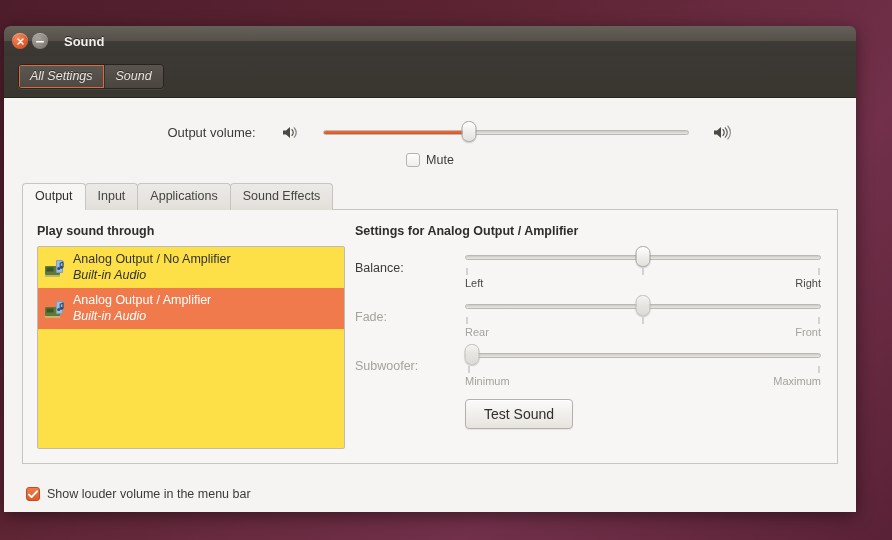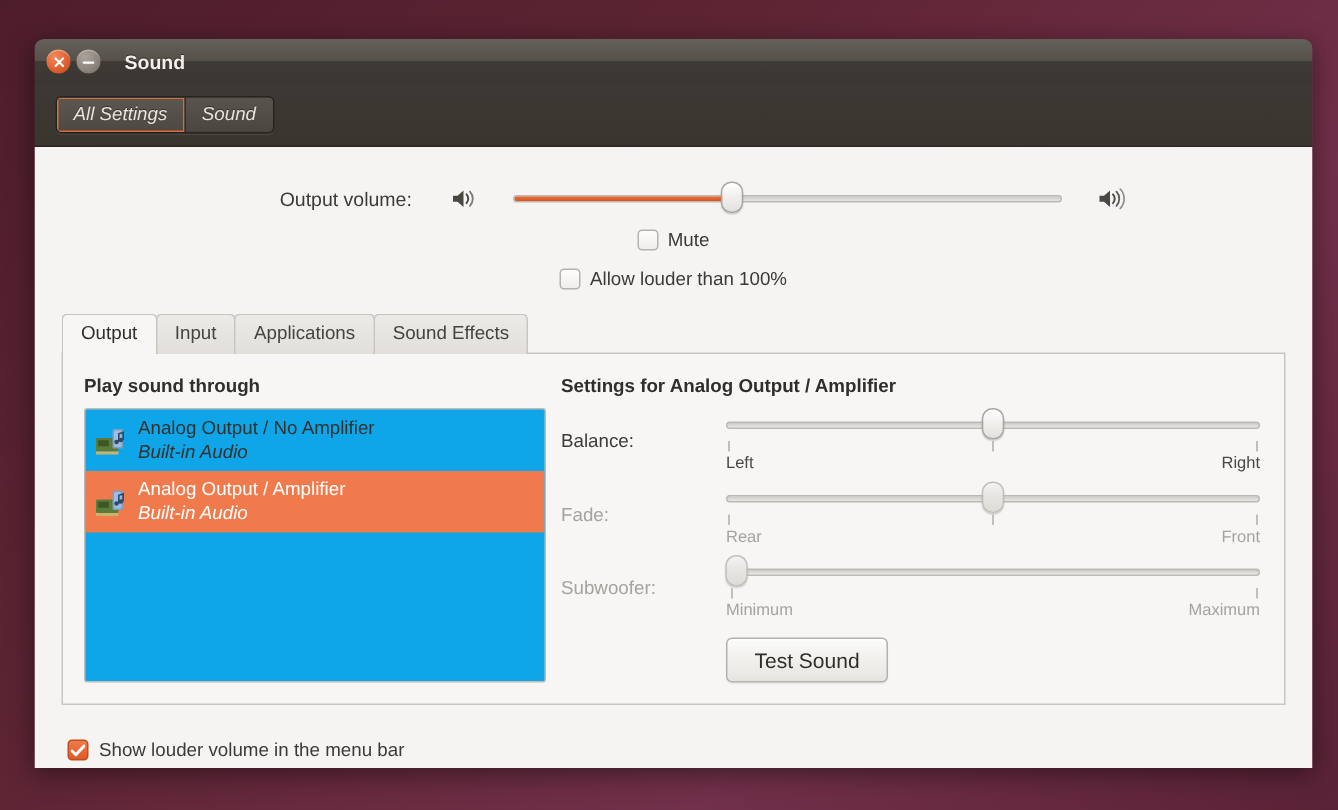--- a/index.html
+++ b/index.html
@@ -9,21 +9,21 @@
     height: 540px;
     overflow: hidden;
     font-family: "Liberation Sans", sans-serif;
     background: linear-gradient(135deg, #4e1d2c 0%, #5d2433 35%, #72304a 70%, #5a2236 100%);
     position: relative;
   }
 
   
   #window {
     position: absolute;
-    left: 23px;
+    left: 4px;
     top: 26px;
     width: 852px;
     height: 486px;
     border-radius: 6px 6px 0 0;
     box-shadow: 0 4px 18px rgba(0,0,0,0.45);
     overflow: hidden;
     display: flex;
     flex-direction: column;
   }
 
@@ -231,21 +231,21 @@
   
   #left-col { width: 308px; flex: none; display: flex; flex-direction: column; }
   .section-title {
     font-size: 12.5px;
     font-weight: bold;
     color: #2f2e2a;
     margin-bottom: 8px;
   }
   #device-list {
     flex: 1;
-    background: #0ea5e9;
+    background: #fde047;
     border: 1px solid #bfbcb8;
     border-radius: 2px;
     overflow: hidden;
   }
   .device-row {
     display: flex;
     align-items: center;
     gap: 7px;
     padding: 4px 6px;
     height: 41px;
@@ -371,24 +371,20 @@
         <path d="M10 4.6 a4.2 4.2 0 0 1 0 5.8" stroke="#4a4843" stroke-width="1.3" fill="none" stroke-linecap="round"></path>
         <path d="M12.3 2.8 a6.8 6.8 0 0 1 0 9.4" stroke="#5d5b56" stroke-width="1.2" fill="none" stroke-linecap="round"></path>
         <path d="M14.8 1 a9.4 9.4 0 0 1 0 13" stroke="#8b8984" stroke-width="1.1" fill="none" stroke-linecap="round"></path>
       </svg>
     </div>
 
     <div id="check-row">
       <div class="cbox-item">
         <div class="cbox"></div>
         <span class="cbox-label">Mute</span>
-      </div>
-      <div class="cbox-item">
-        <div class="cbox"></div>
-        <span class="cbox-label">Allow louder than 100%</span>
       </div>
     </div>
 
     <div id="tabs-area">
       <div id="tabstrip">
         <div class="tab active">Output</div>
         <div class="tab">Input</div>
         <div class="tab">Applications</div>
         <div class="tab">Sound Effects</div>
       </div>

